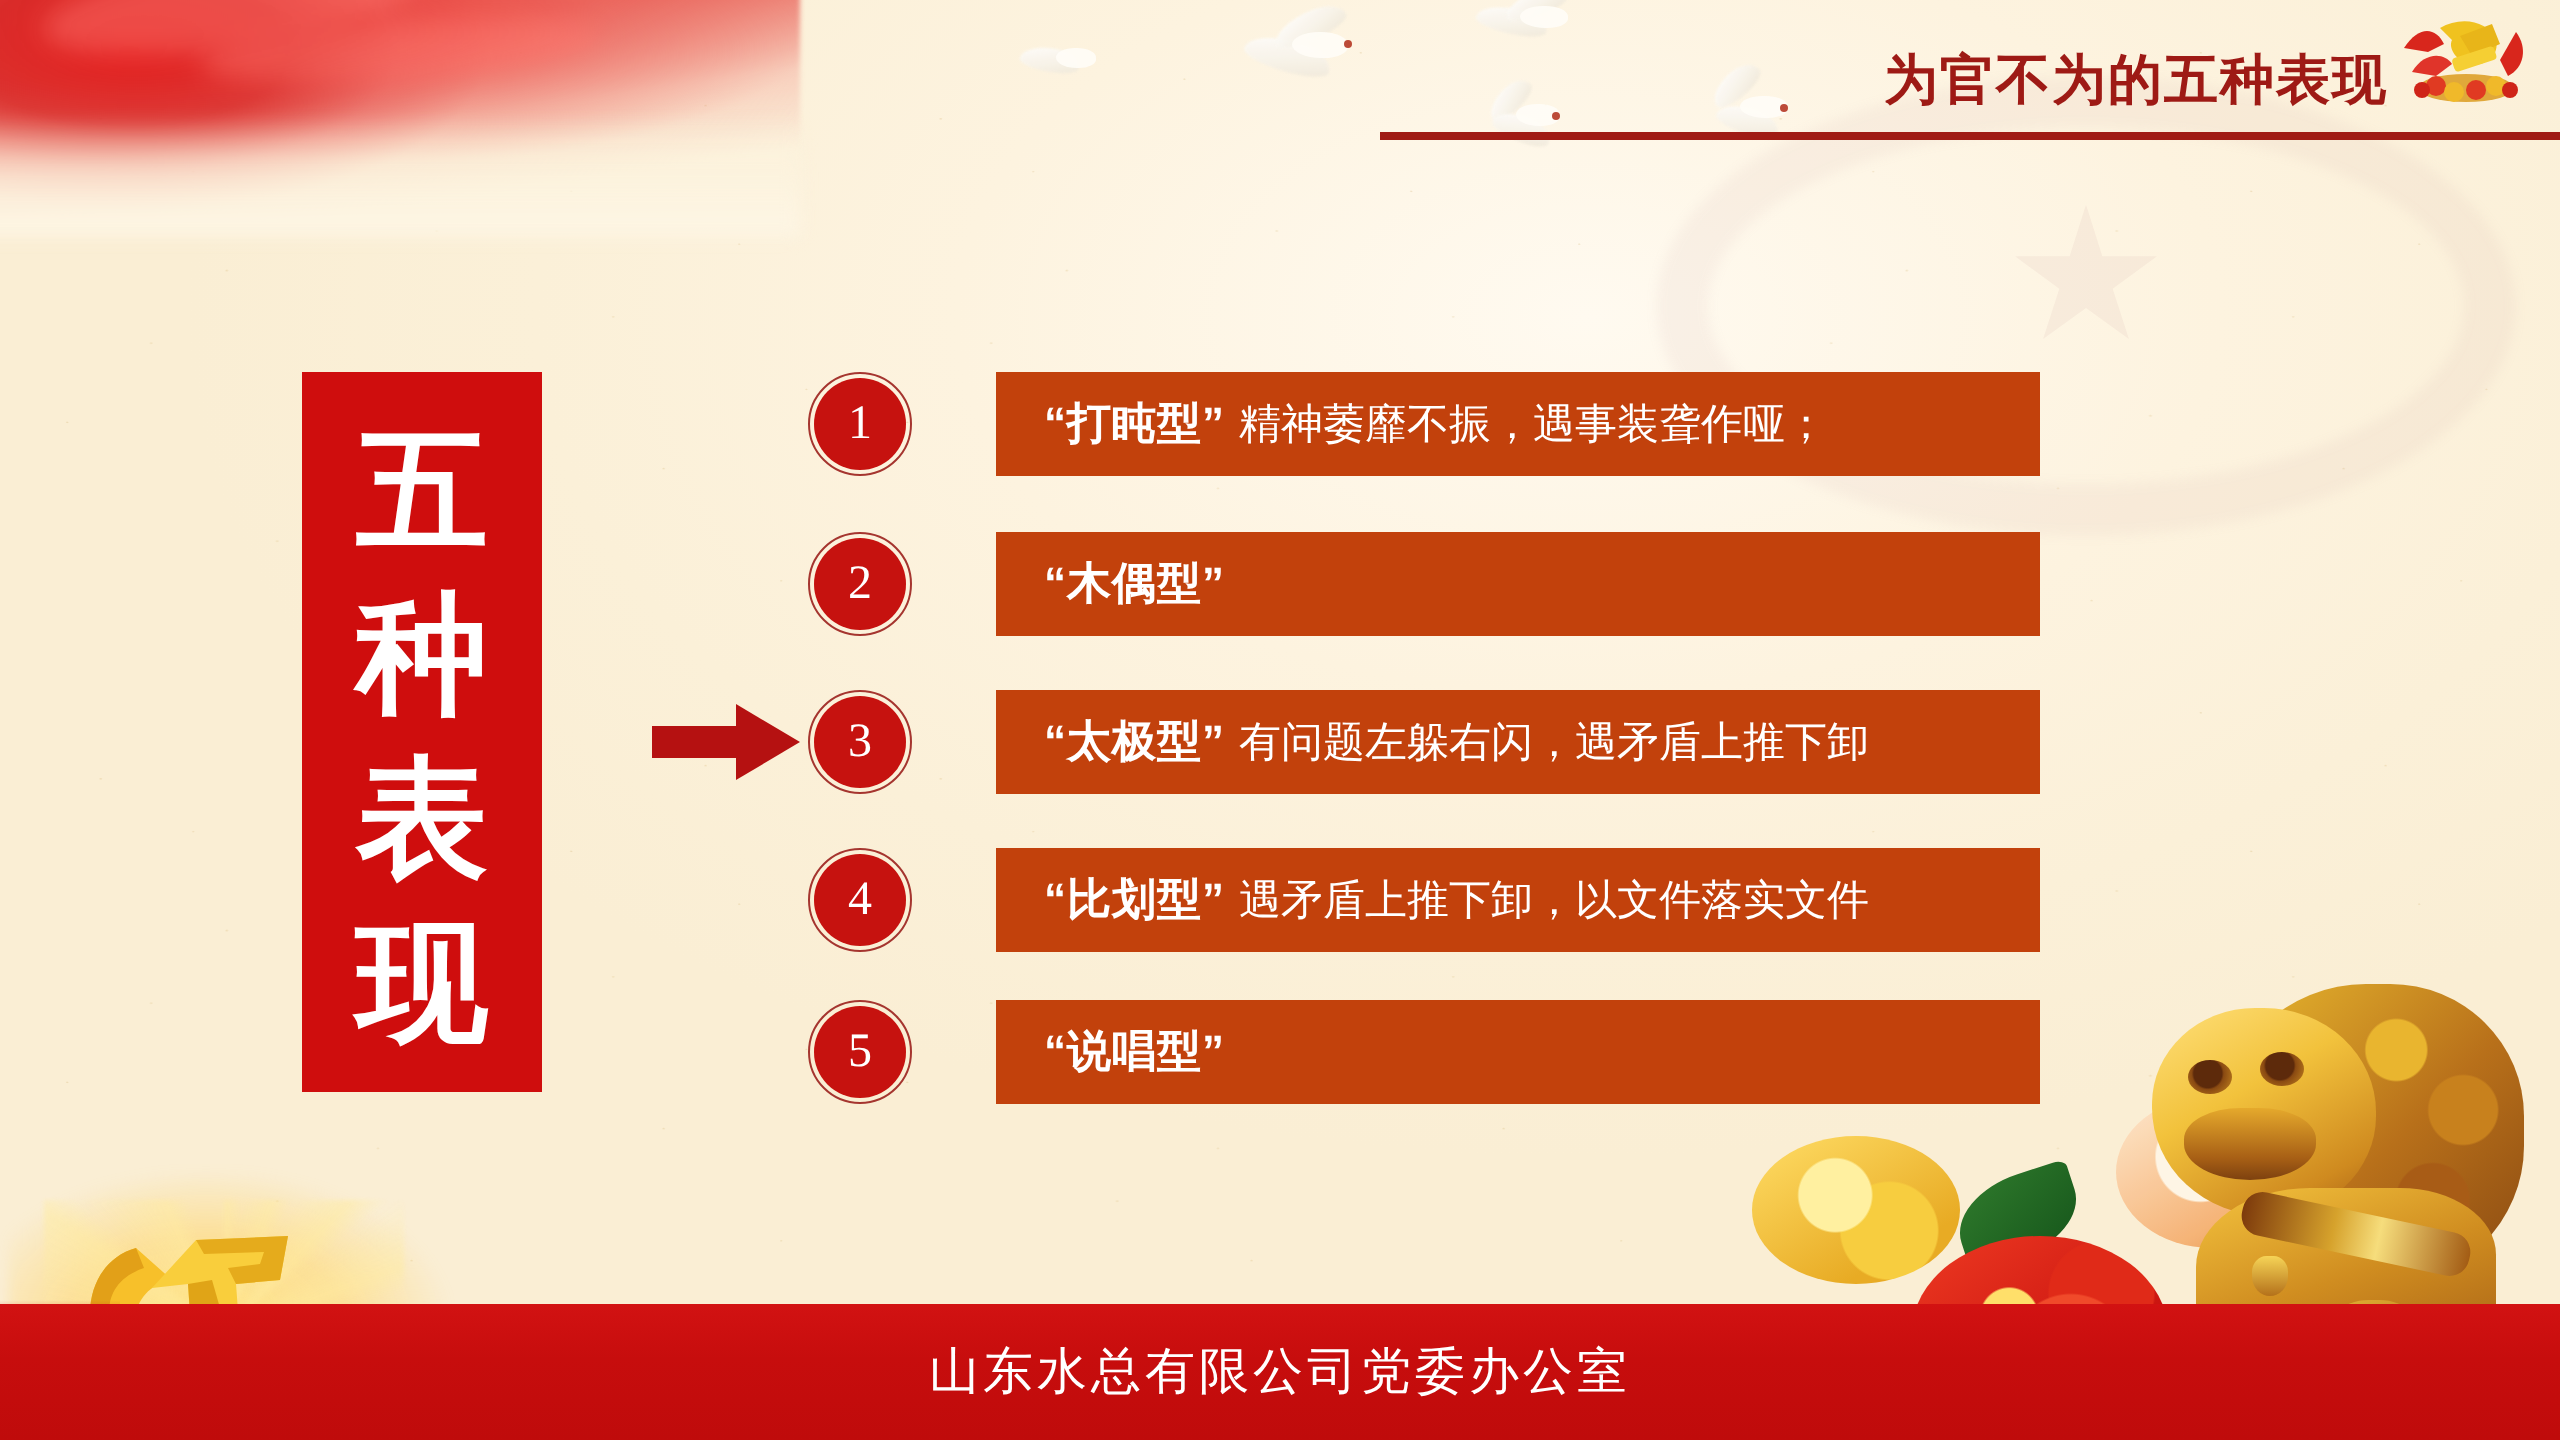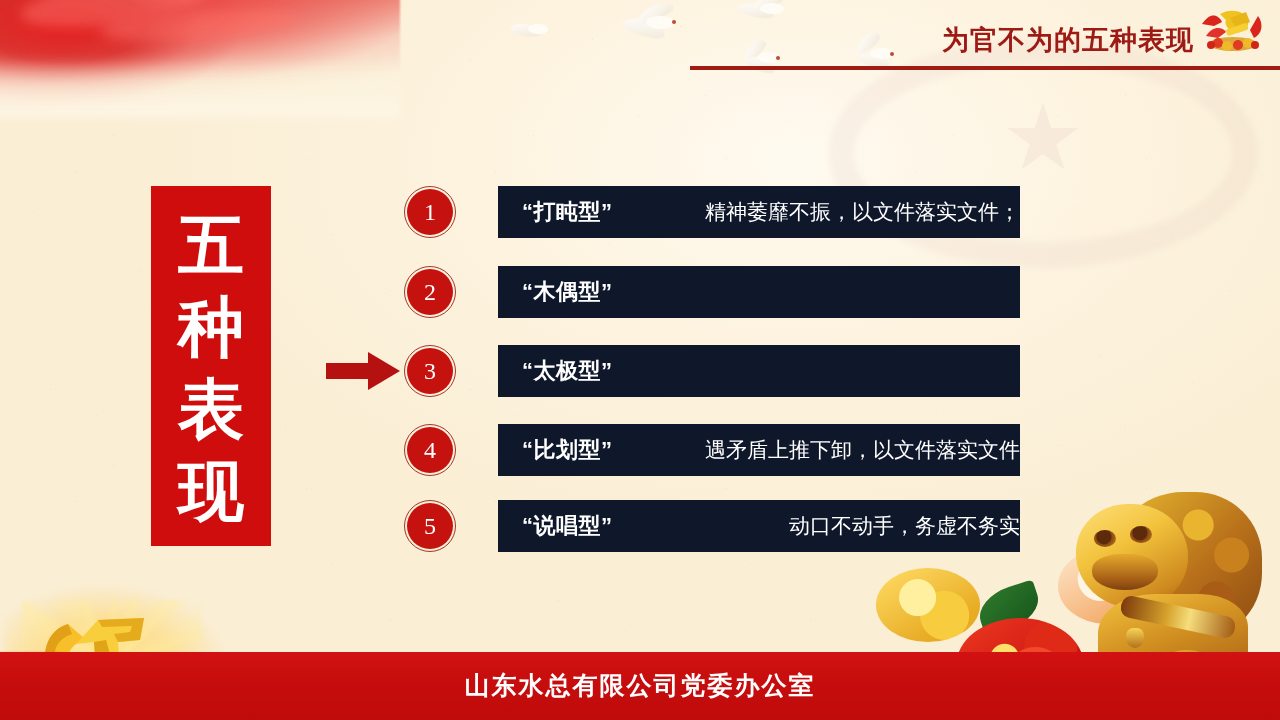--- a/index.html
+++ b/index.html
@@ -217,27 +217,26 @@
     justify-content: center;
     color: #ffffff;
     font-size: 24px;
     font-family: "Liberation Serif", "DejaVu Serif", serif;
     line-height: 1;
   }
   .bar {
     position: absolute;
     left: 94px; top: 0;
     width: 522px; height: 52px;
-    background: #0f172a;
+    background: #c2410c;
     display: flex;
     align-items: center;
     padding-left: 24px;
     box-sizing: border-box;
     white-space: nowrap;
-    justify-content: space-between;
   }
   .bar .kind {
     color: #ffffff;
     font-size: 22px;
     font-weight: bold;
     letter-spacing: .5px;
   }
   .bar .desc {
     color: #ffffff;
     font-size: 21px;
@@ -392,21 +391,21 @@
     width: 1280px; height: 68px;
     background: linear-gradient(180deg, #d21212 0%, #c70d0d 40%, #bf0b0b 100%);
   }
   .footer-text {
     position: absolute;
     left: 0; bottom: 18px;
     width: 1280px;
     text-align: center;
     color: #ffffff;
     font-size: 25px;
-    font-weight: bold;
+    font-weight: normal;
     letter-spacing: 2px;
   }
   .footer-strip-left {
     position: absolute; left: 0; bottom: 50px; width: 60px; height: 20px;
     background: linear-gradient(180deg, rgba(210,18,18,0) 0%, #d21212 100%);
   }
 </style>
 </head>
 <body>
 
@@ -488,21 +487,21 @@
   <div class="list">
 
     <div class="row" style="top:186px;">
       <div class="badge">
         <div class="ring"></div>
           <div class="disc"></div>
         <div class="num">1</div>
       </div>
       <div class="bar">
         <span class="kind">“打盹型”</span>
-        <span class="desc">精神萎靡不振，以文件落实文件；</span>
+        <span class="desc">精神萎靡不振，遇事装聋作哑；</span>
       </div>
     </div>
 
     <div class="row" style="top:266px;">
       <div class="badge">
         <div class="ring"></div>
           <div class="disc"></div>
         <div class="num">2</div>
       </div>
       <div class="bar">
@@ -511,20 +510,21 @@
     </div>
 
     <div class="row" style="top:345px;">
       <div class="badge">
         <div class="ring"></div>
           <div class="disc"></div>
         <div class="num">3</div>
       </div>
       <div class="bar">
         <span class="kind">“太极型”</span>
+        <span class="desc">有问题左躲右闪，遇矛盾上推下卸</span>
       </div>
     </div>
 
     <div class="row" style="top:424px;">
       <div class="badge">
         <div class="ring"></div>
           <div class="disc"></div>
         <div class="num">4</div>
       </div>
       <div class="bar">
@@ -534,21 +534,20 @@
     </div>
 
     <div class="row" style="top:500px;">
       <div class="badge">
         <div class="ring"></div>
           <div class="disc"></div>
         <div class="num">5</div>
       </div>
       <div class="bar">
         <span class="kind">“说唱型”</span>
-        <span class="desc">动口不动手，务虚不务实</span>
       </div>
     </div>
 
   </div>
 
   <div class="br-art">
     <div class="peony gold-a"></div>
     <div class="leaf a"></div>
     <div class="peony pink-a"></div>
     <div class="lion">

